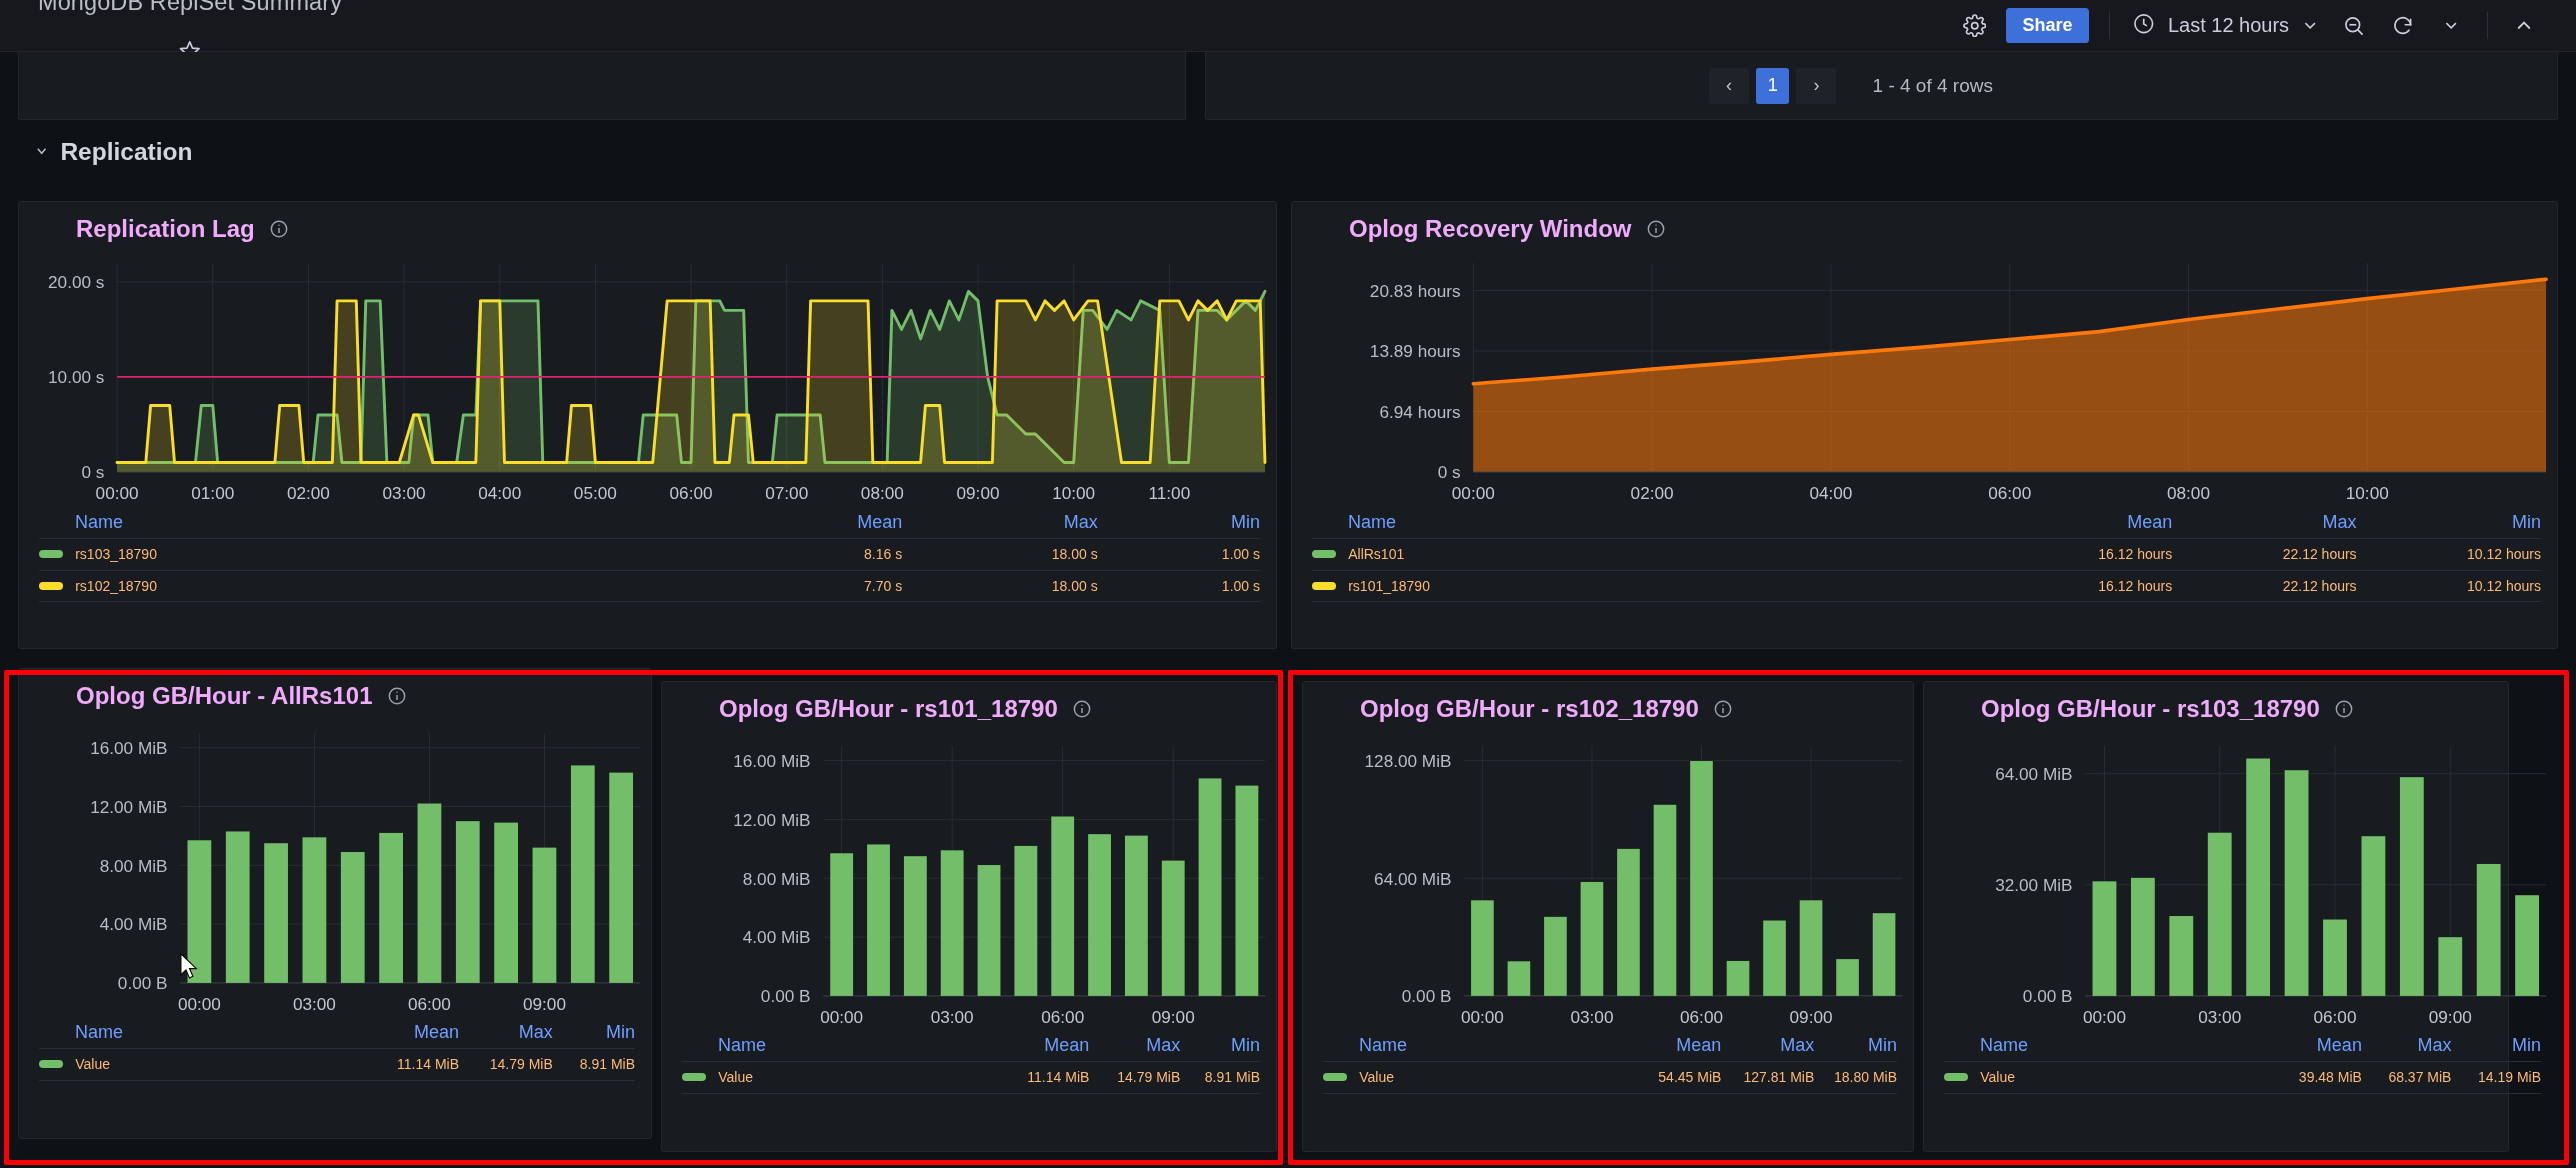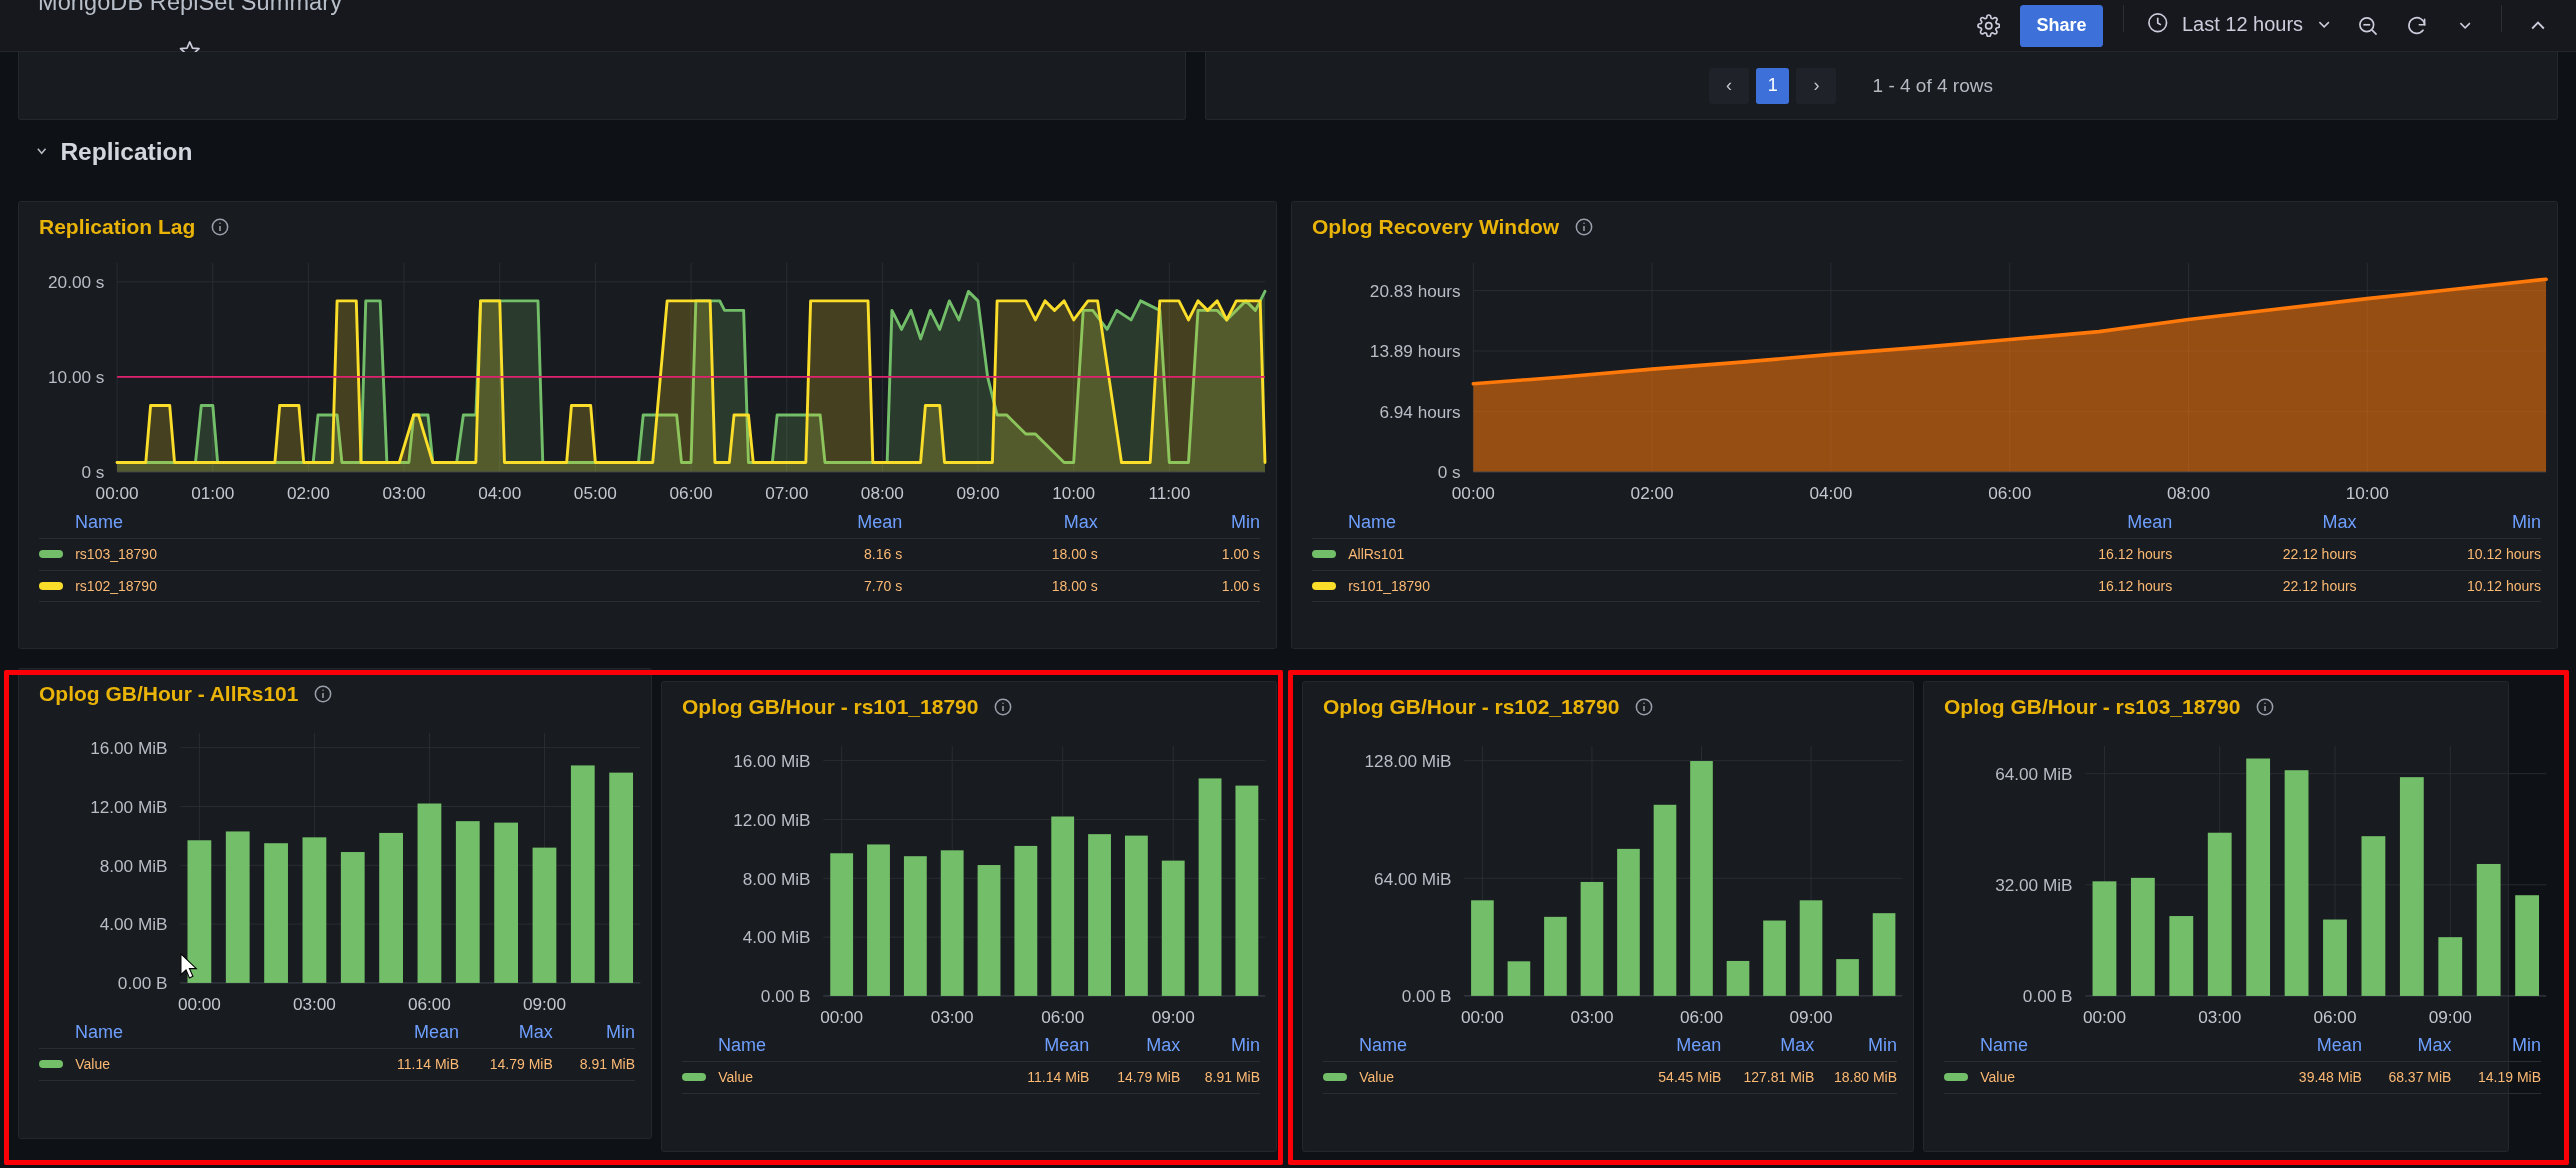--- a/index.html
+++ b/index.html
@@ -15,21 +15,21 @@
   
   .topbar {
     position: absolute; left: 0; top: 0; width: 2576px; height: 52px;
     background: #16181d; display: flex; align-items: center;
     border-bottom: 0.9px solid #23262b;
   }
   .topbar-left { display: flex; align-items: center; padding-left: 38px; gap: 23.5px; flex-direction: column; }
   .dash-title { font-size: 23.5px; color: #b9bfc9; letter-spacing: 0.1px; }
   .star-icon { width: 23.5px; height: 23.5px; display: block; }
   .topbar-right {
-    margin-left: auto; display: flex; gap: 0; padding-right: 14px;
+    margin-left: auto; display: flex; align-items: center; gap: 0; padding-right: 28px;
   }
   .icon-btn {
     width: 49px; height: 42px; display: flex; align-items: center; justify-content: center;
     background: transparent; border: none; cursor: pointer;
   }
   .share-btn {
     background: #3d71d9; color: #fff; font-size: 18px; font-weight: bold;
     border-radius: 3.6px; padding: 7.2px 16.3px; border: none; cursor: pointer;
     margin-left: 7.2px; margin-right: 9px; line-height: 1.1;
   }
@@ -78,21 +78,21 @@
 
   
   .panel {
     position: absolute; background: #181b1f;
     border: 0.9px solid #24272c; border-radius: 2.7px;
   }
   .panel-header {
     position: absolute; left: 20px; top: 12.7px;
     display: flex; align-items: center; gap: 14.5px;
   }
-  .panel-title { font-size: 21px; font-weight: bold; color: #eab308; white-space: nowrap; }
+  .panel-title { font-size: 24px; font-weight: bold; color: #f0abfc; white-space: nowrap; margin-left: 37px; }
   .info-icon { width: 20px; height: 20px; display: block; cursor: pointer; }
 
   .plot { position: absolute; }
 
   
   .legend { position: absolute; }
   .legend table { border-collapse: collapse; width: 100%; }
   .legend th {
     font-size: 18px; font-weight: normal; color: #6e9fff; text-align: right;
     padding: 1.8px 0 5.4px 0; cursor: pointer;

